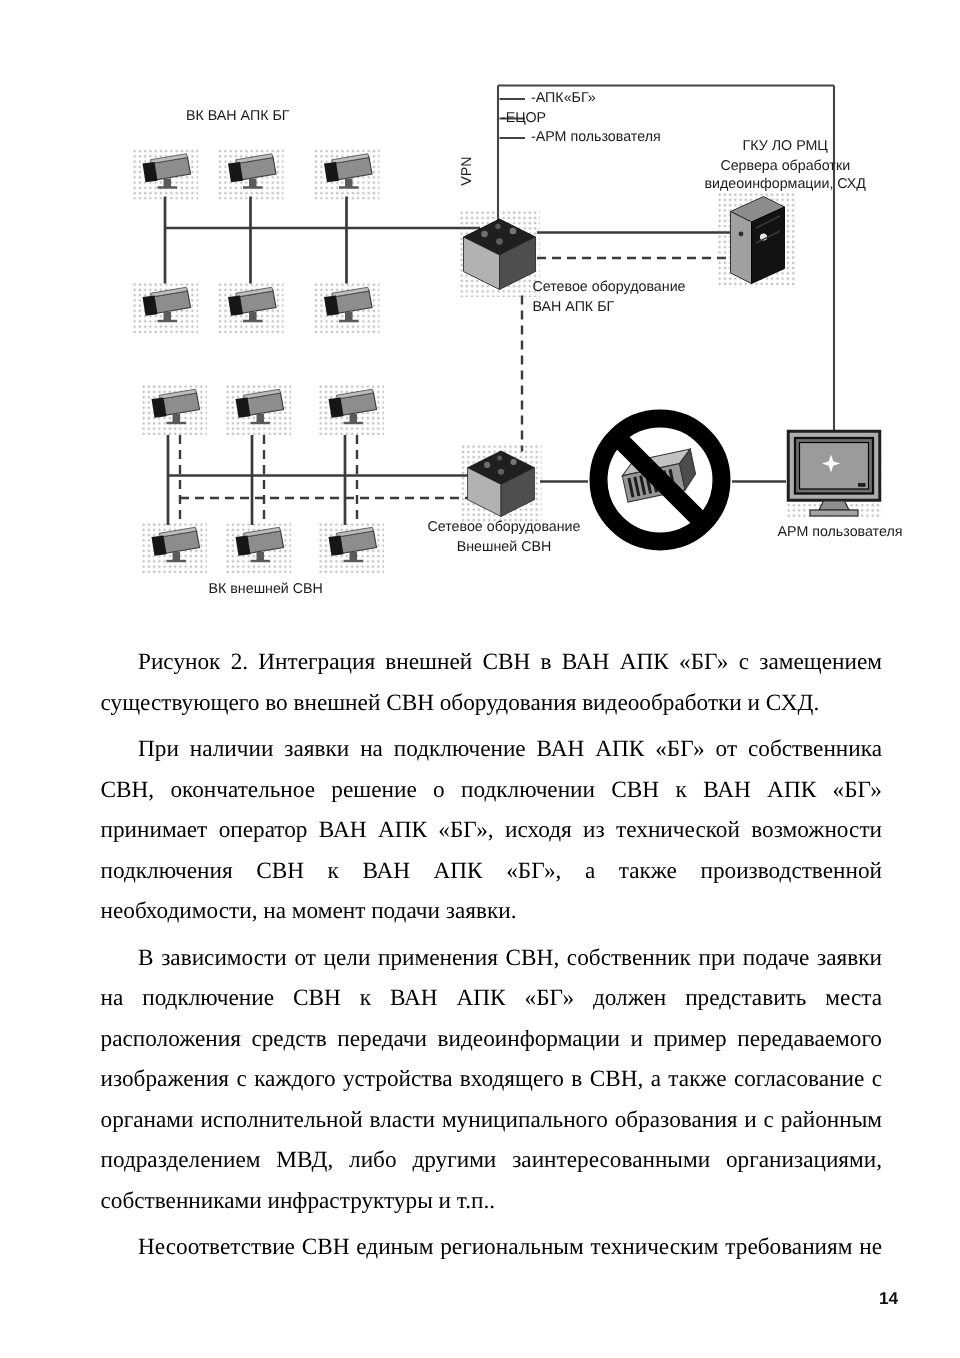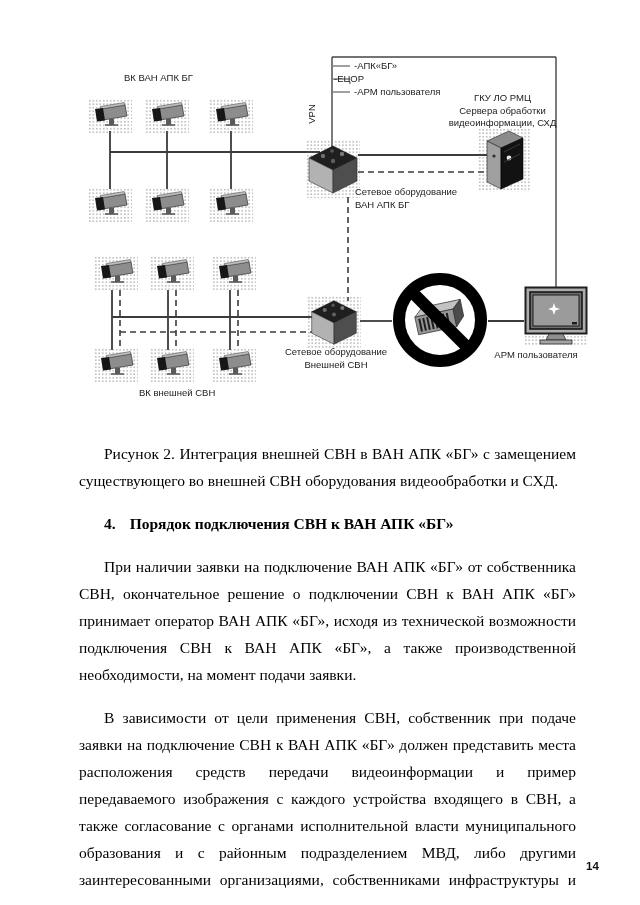--- a/index.html
+++ b/index.html
@@ -10,21 +10,21 @@
   .icon{position:absolute;}
   .noise{background-image:radial-gradient(circle, rgba(105,105,105,0.40) 0.6px, rgba(0,0,0,0) 1.1px);
          background-size:3.5px 3.5px;}
   .lbl{position:absolute;font-family:"Liberation Sans",sans-serif;font-size:9.5px;line-height:12.5px;
        color:#1b1b1b;white-space:nowrap;}
   .lbl.c{text-align:center;white-space:normal;}
   .vpn{position:absolute;left:292px;top:107px;width:42px;height:14px;text-align:center;
        transform:rotate(-90deg);font-family:"Liberation Sans",sans-serif;font-size:9.5px;color:#1b1b1b;}
   .textblock{position:absolute;left:63px;top:424px;width:529px;font-size:15.5px;line-height:27px;
              text-align:justify;}
-  .textblock p{margin:16px;text-indent:25px;}
+  .textblock p{margin:4px;text-indent:25px;}
   .heading{font-weight:bold;text-indent:59px;}
   .heading .num{margin-right:14px;}
   .stretch{text-align-last:justify;}
   .pagenum{position:absolute;left:586px;top:860px;font-family:"Liberation Sans",sans-serif;
            font-size:11.5px;font-weight:700;color:#111;}
 </style>
 </head>
 <body>
 
 <div class="page">
@@ -161,44 +161,44 @@
     </svg>
 
     <div class="lbl" style="left:124px;top:72px">ВК ВАН АПК БГ</div>
 
     <div class="lbl" style="left:354px;top:60px">-АПК«БГ»</div>
     <div class="lbl" style="left:334px;top:73px">-ЕЦОР</div>
     <div class="lbl" style="left:354px;top:86px">-АРМ пользователя</div>
 
     <div class="vpn">VPN</div>
 
-    <div class="lbl c" style="left:435px;top:92px;width:135px">
+    <div class="lbl c" style="left:456px;top:92px;width:135px">
       <div>ГКУ ЛО РМЦ</div>
       <div>Сервера обработки</div>
       <div>видеоинформации, СХД</div>
     </div>
 
     <div class="lbl" style="left:355px;top:186px">
       <div>Сетевое оборудование</div>
       <div>ВАН АПК БГ</div>
     </div>
 
 
     <div class="lbl c" style="left:280px;top:346px;width:112px">
       <div>Сетевое оборудование</div>
       <div>Внешней СВН</div>
     </div>
 
     <div class="lbl" style="left:139px;top:387px">ВК внешней СВН</div>
 
-    <div class="lbl c" style="left:492px;top:349px;width:88px">АРМ пользователя</div>
+    <div class="lbl c" style="left:516px;top:349px;width:88px">АРМ пользователя</div>
 
   </div>
 
   <div class="textblock">
     <p>Рисунок 2. Интеграция внешней СВН в ВАН АПК «БГ» с замещением существующего во внешней СВН оборудования видеообработки и СХД.</p>
-    <p class="heading"><span class="num">4.</span><span>Порядок подключения СВН к ВАН АПК «БГ»</span></p>
     <p>При наличии заявки на подключение ВАН АПК «БГ» от собственника СВН, окончательное решение о подключении СВН к ВАН АПК «БГ» принимает оператор ВАН АПК «БГ», исходя из технической возможности подключения СВН к ВАН АПК «БГ», а также производственной необходимости, на момент подачи заявки.</p>
     <p>В зависимости от цели применения СВН, собственник при подаче заявки на подключение СВН к ВАН АПК «БГ» должен представить места расположения средств передачи видеоинформации и пример передаваемого изображения с каждого устройства входящего в СВН, а также согласование с органами исполнительной власти муниципального образования и с районным подразделением МВД, либо другими заинтересованными организациями, собственниками инфраструктуры и т.п..</p>
+    <p class="stretch">Несоответствие СВН единым региональным техническим требованиям не</p>
   </div>
 
   <div class="pagenum">14</div>
 </div>
 
 </body></html>

